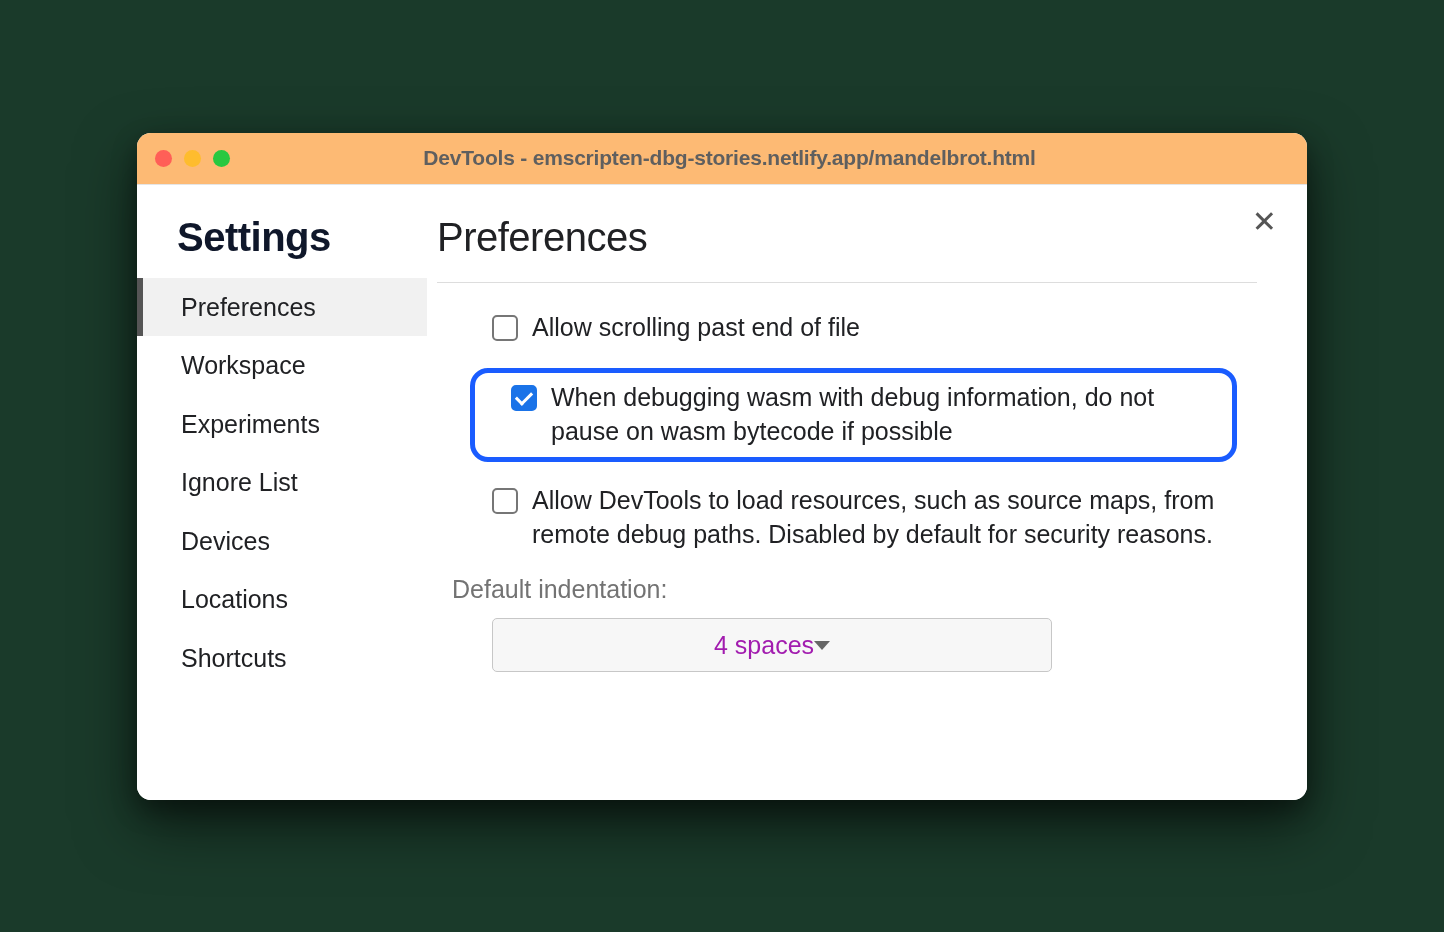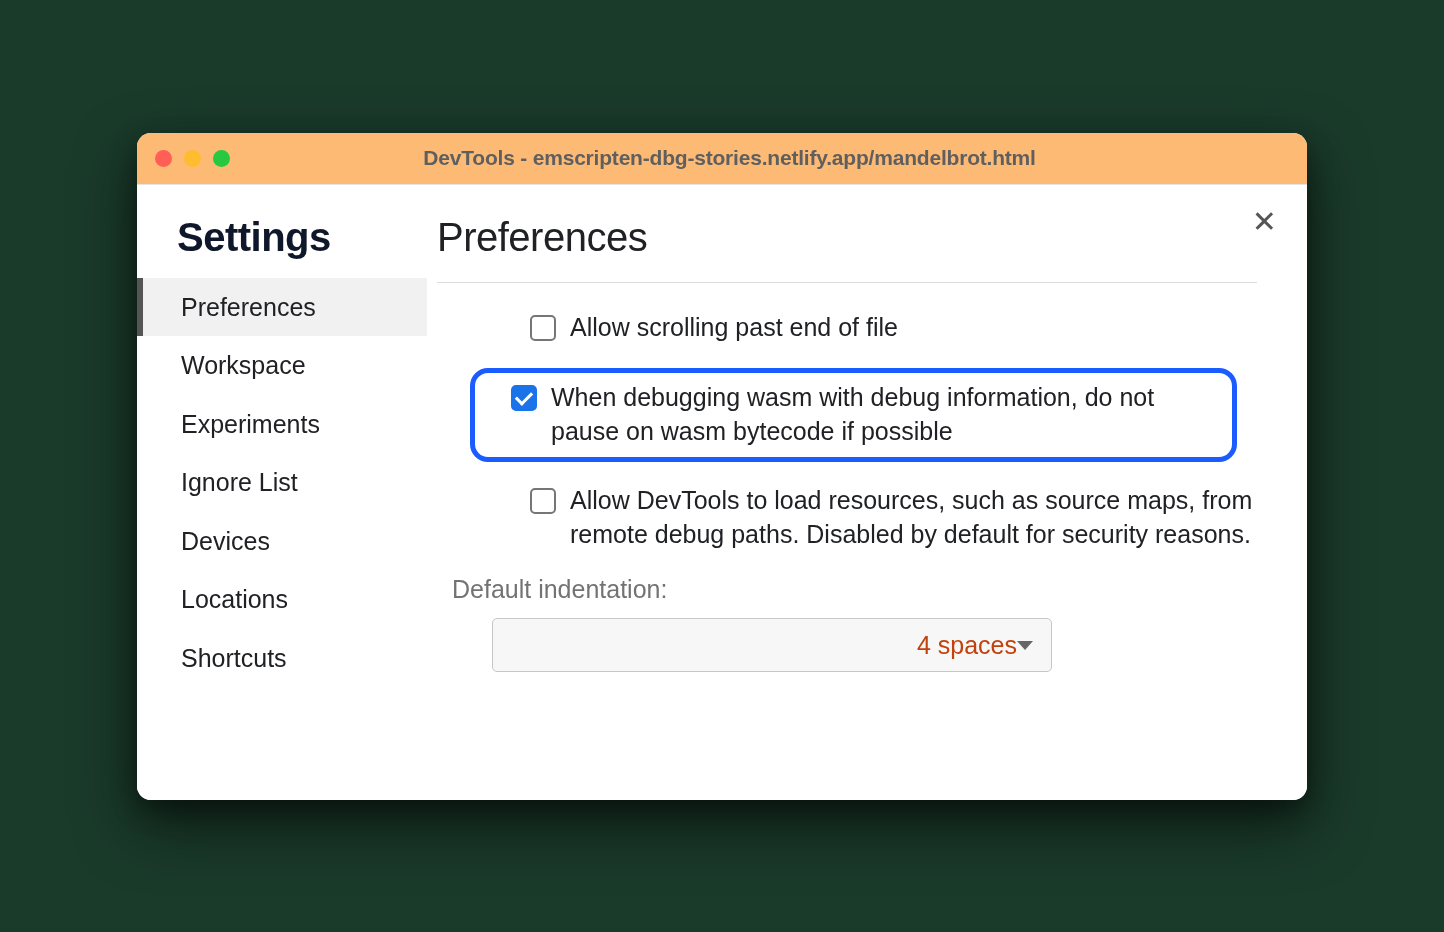--- a/index.html
+++ b/index.html
@@ -125,21 +125,20 @@
     }
 
     .option-row {
       display: flex;
       align-items: flex-start;
       gap: 14px;
       margin-bottom: 24px;
       font-size: 25px;
       color: #202124;
       line-height: 1.35;
-      margin-left: 38px;
     }
 
     .option-row.highlighted {
       border: 5px solid #1a5cff;
       border-radius: 18px;
       padding: 8px 18px;
       margin-left: -22px;
       margin-right: 20px;
       margin-bottom: 22px;
     }
@@ -180,29 +179,29 @@
     .field-label {
       font-size: 25px;
       color: #737373;
       margin-bottom: 14px;
       margin-left: -40px;
     }
 
     .select {
       display: flex;
       align-items: center;
-      justify-content: flex-end;
+      justify-content: center;
       border: 1px solid #c7c7c7;
       border-radius: 5px;
       background: #f7f7f7;
       width: 560px;
       height: 54px;
       padding: 0 18px;
       font-size: 25px;
-      color: #c2410c;
+      color: #a21caf;
       cursor: pointer;
     }
     .select .caret {
       width: 0;
       height: 0;
       border-left: 8px solid transparent;
       border-right: 8px solid transparent;
       border-top: 9px solid #666;
     }
   </style>

